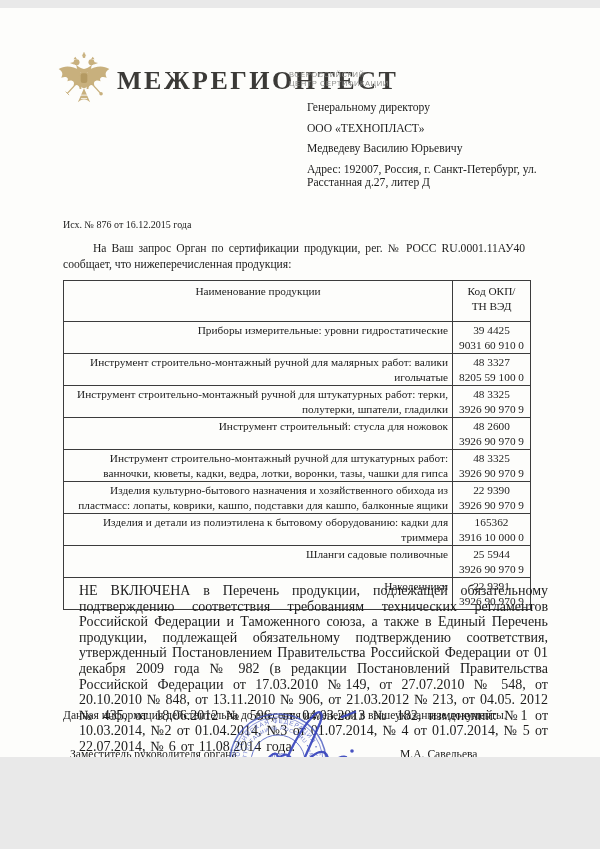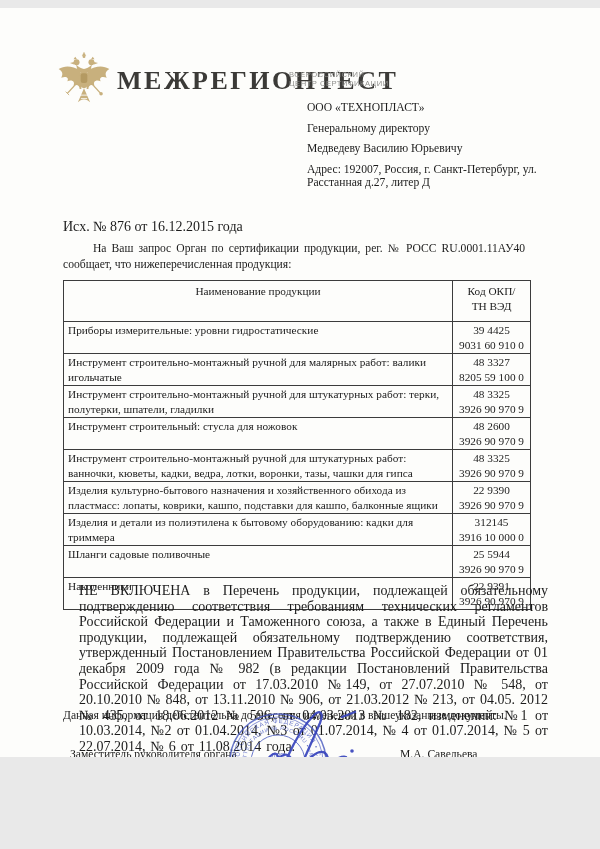--- a/index.html
+++ b/index.html
@@ -24,21 +24,21 @@
     left:289px;top:62px;
     font-family:"Liberation Sans", sans-serif;
     font-size:7.6px;line-height:9px;letter-spacing:.5px;
     color:#8f8f8c;
   }
 
   
   .recipient{left:307px;top:93px;width:242px;font-size:11.6px;line-height:13.5px;}
   .recipient .r-line{margin-bottom:7px;}
 
-  .refline{left:63px;top:211px;font-size:14px;}
+  .refline{left:63px;top:211px;font-size:10px;}
 
   .intro{
     left:63px;top:233px;width:462px;
     font-size:11.6px;line-height:16px;text-align:justify;
     text-indent:30px;
   }
 
   
   table.products{
     left:63px;top:272px;width:468px;
@@ -48,21 +48,21 @@
   table.products th, table.products td{
     border:1px solid #3c3c3c;
     padding:1px 4px;
     vertical-align:top;
     font-weight:normal;
   }
   table.products th{height:36px;vertical-align:top;padding-top:3px;}
   th.h1{width:387px;text-align:center;}
   th.h2{width:69px;}
   th.h2 .wrap{width:52px;margin:0 auto;}
-  td.c1{text-align:left;}
+  td.c1{text-align:right;}
   td.c2{text-align:center;padding:1px 1px;}
   td.c2 div{white-space:nowrap;}
   table.products tr{height:29px;}
 
   .legal{
     left:79px;top:575px;width:469px;
     font-size:14px;line-height:15.6px;
     text-align:justify;word-spacing:1.5px;
   }
 
@@ -134,22 +134,22 @@
     </g>
   </svg>
 
   <div class="abs brand">МЕЖРЕГИОНТЕСТ</div>
   <div class="abs brand-sub">
     <div>ВСЕРОССИЙСКИЙ</div>
     <div>ЦЕНТР СЕРТИФИКАЦИИ</div>
   </div>
 
   <div class="abs recipient">
+    <div class="r-line">Генеральному директору</div>
     <div class="r-line">ООО «ТЕХНОПЛАСТ»</div>
-    <div class="r-line">Генеральному директору</div>
     <div class="r-line">Медведеву Василию Юрьевичу</div>
     <div class="r-line">Адрес: 192007, Россия, г. Санкт-Петербург, ул. Расстанная д.27, литер Д</div>
   </div>
 
   <div class="abs refline">Исх. № 876 от 16.12.2015 года</div>
 
   <div class="abs intro">На Ваш запрос  Орган по сертификации продукции, рег. № РОСС RU.0001.11АУ40 сообщает, что нижеперечисленная продукция:</div>
 
   <table class="abs products">
     <thead>
@@ -199,21 +199,21 @@
         <tr>
           <td class="c1">Изделия культурно-бытового назначения и хозяйственного обихода из пластмасс: лопаты, коврики, кашпо, подставки для кашпо, балконные ящики</td>
           <td class="c2">
             <div>22 9390</div>
             <div>3926 90 970 9</div>
           </td>
         </tr>
         <tr>
           <td class="c1">Изделия и детали из полиэтилена к бытовому оборудованию: кадки для триммера</td>
           <td class="c2">
-            <div>312145</div>
+            <div>165362</div>
             <div>3916 10 000 0</div>
           </td>
         </tr>
         <tr>
           <td class="c1">Шланги садовые поливочные</td>
           <td class="c2">
             <div>25 5944</div>
             <div>3926 90 970 9</div>
           </td>
         </tr>

